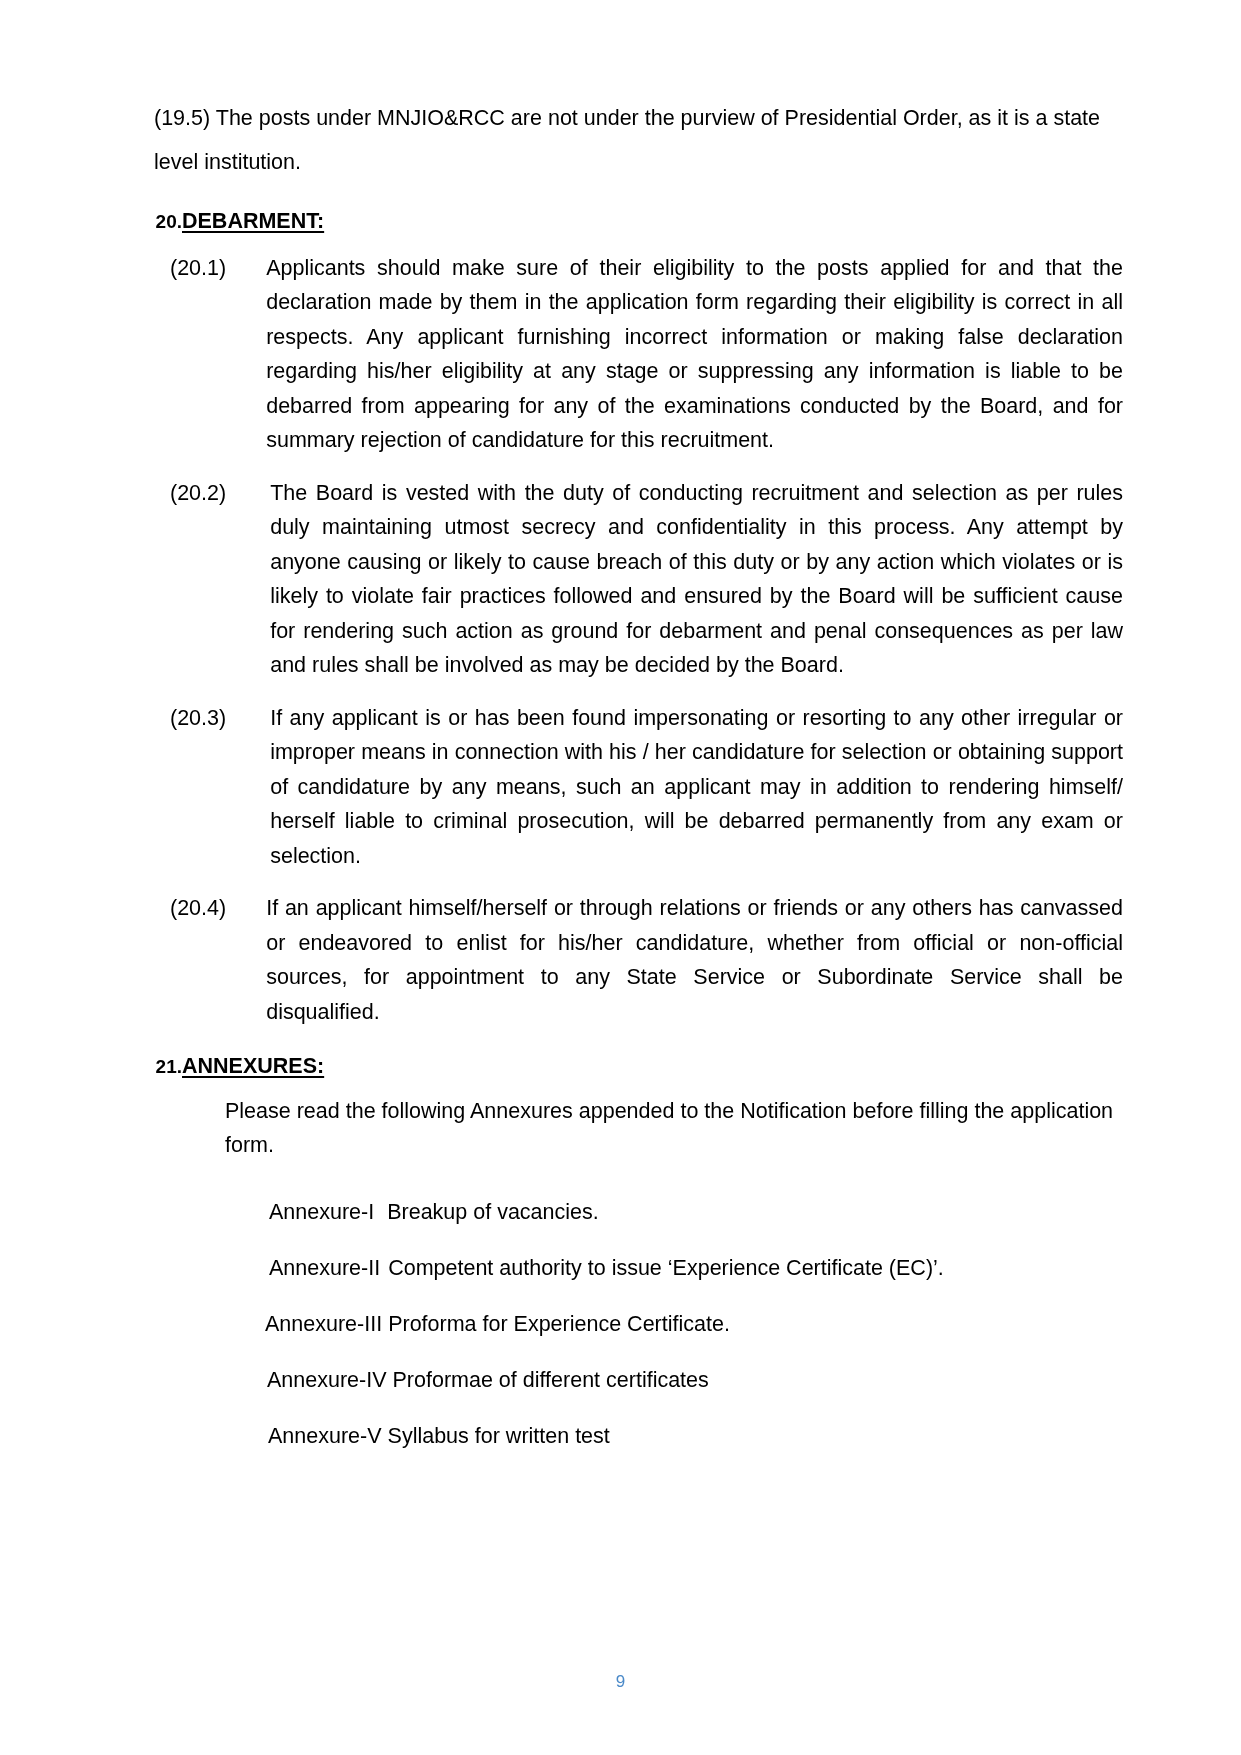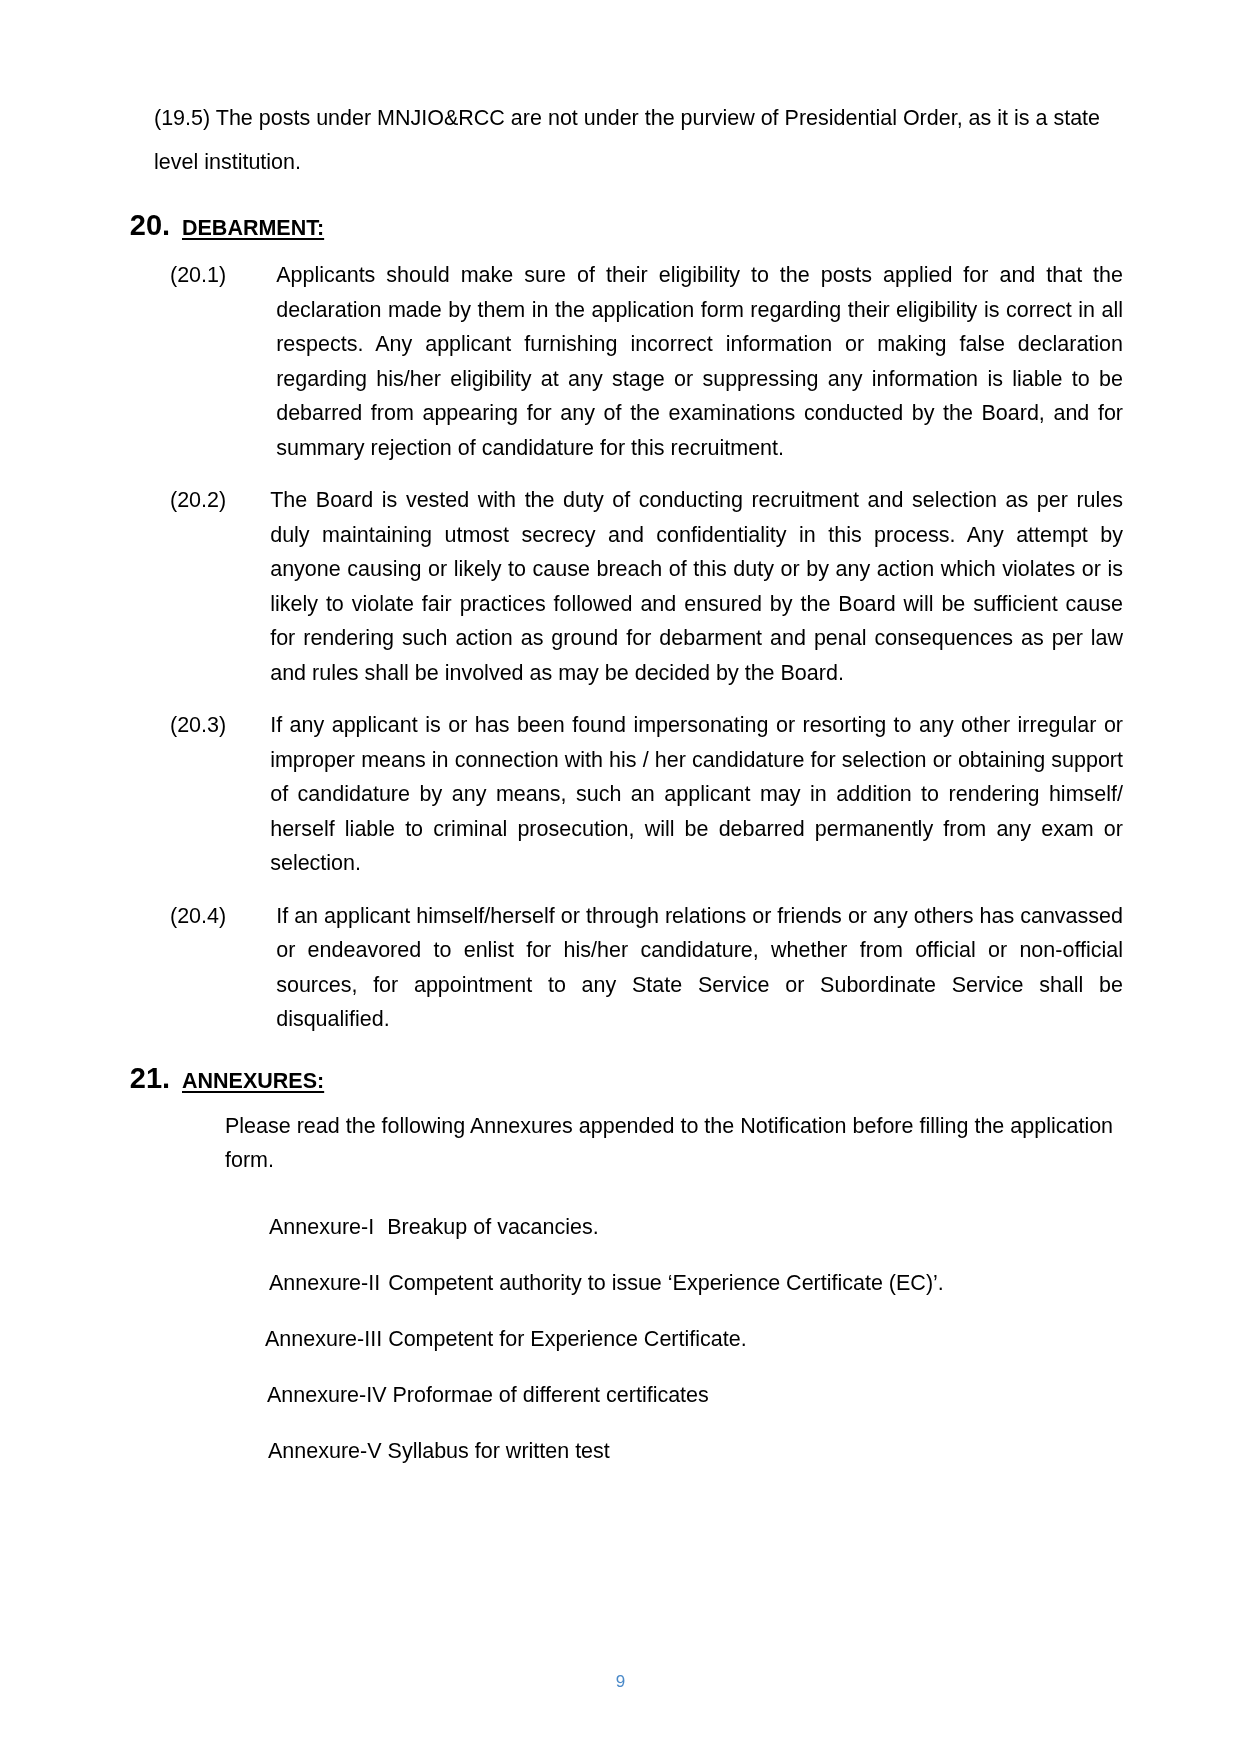--- a/index.html
+++ b/index.html
@@ -37,24 +37,24 @@
 
   
   .section-head {
     display: flex;
     align-items: baseline;
     margin-top: 27px;
     margin-bottom: 0;
   }
   .section-num {
     font-weight: bold;
-    font-size: 29px;
+    font-size: 19px;
     width: 64px;
     flex: 0 0 64px;
-    text-align: center;
+    text-align: right;
   }
   .section-title {
     font-weight: bold;
     font-size: 21.5px;
     text-decoration: underline;
     text-underline-offset: 3px;
   }
 
   
   .clause {
@@ -71,21 +71,21 @@
     padding-left: 52px;
   }
   .clause-text {
     flex: 1 1 auto;
     font-size: 21.5px;
     line-height: 34.5px;
     text-align: justify;
     text-justify: inter-word;
     margin-left: 8px;
   }
-  .clause-text.spaced { margin-left: 14px; }
+  .clause-text.spaced { margin-left: 4px; }
 
   
   .annex-intro {
     margin-top: 16px;
     margin-left: 107px;
     font-size: 21.5px;
     line-height: 34.5px;
     text-align: left;
     max-width: 905px;
   }
@@ -175,21 +175,21 @@
       <div class="annex-row r1">
         <span class="annex-label">Annexure-I</span>
         <span class="annex-desc">Breakup of vacancies.</span>
       </div>
       <div class="annex-row r2">
         <span class="annex-label">Annexure-II</span>
         <span class="annex-desc">Competent authority to issue ‘Experience Certificate (EC)’.</span>
       </div>
       <div class="annex-row r3">
         <span class="annex-label">Annexure-III</span>
-        <span class="annex-desc">Competent for Experience Certificate.</span>
+        <span class="annex-desc">Proforma for Experience Certificate.</span>
       </div>
       <div class="annex-row r4">
         <span class="annex-label">Annexure-IV</span>
         <span class="annex-desc">Proformae of different certificates</span>
       </div>
       <div class="annex-row r5">
         <span class="annex-label">Annexure-V</span>
         <span class="annex-desc">Syllabus for written test</span>
       </div>
     </div>

